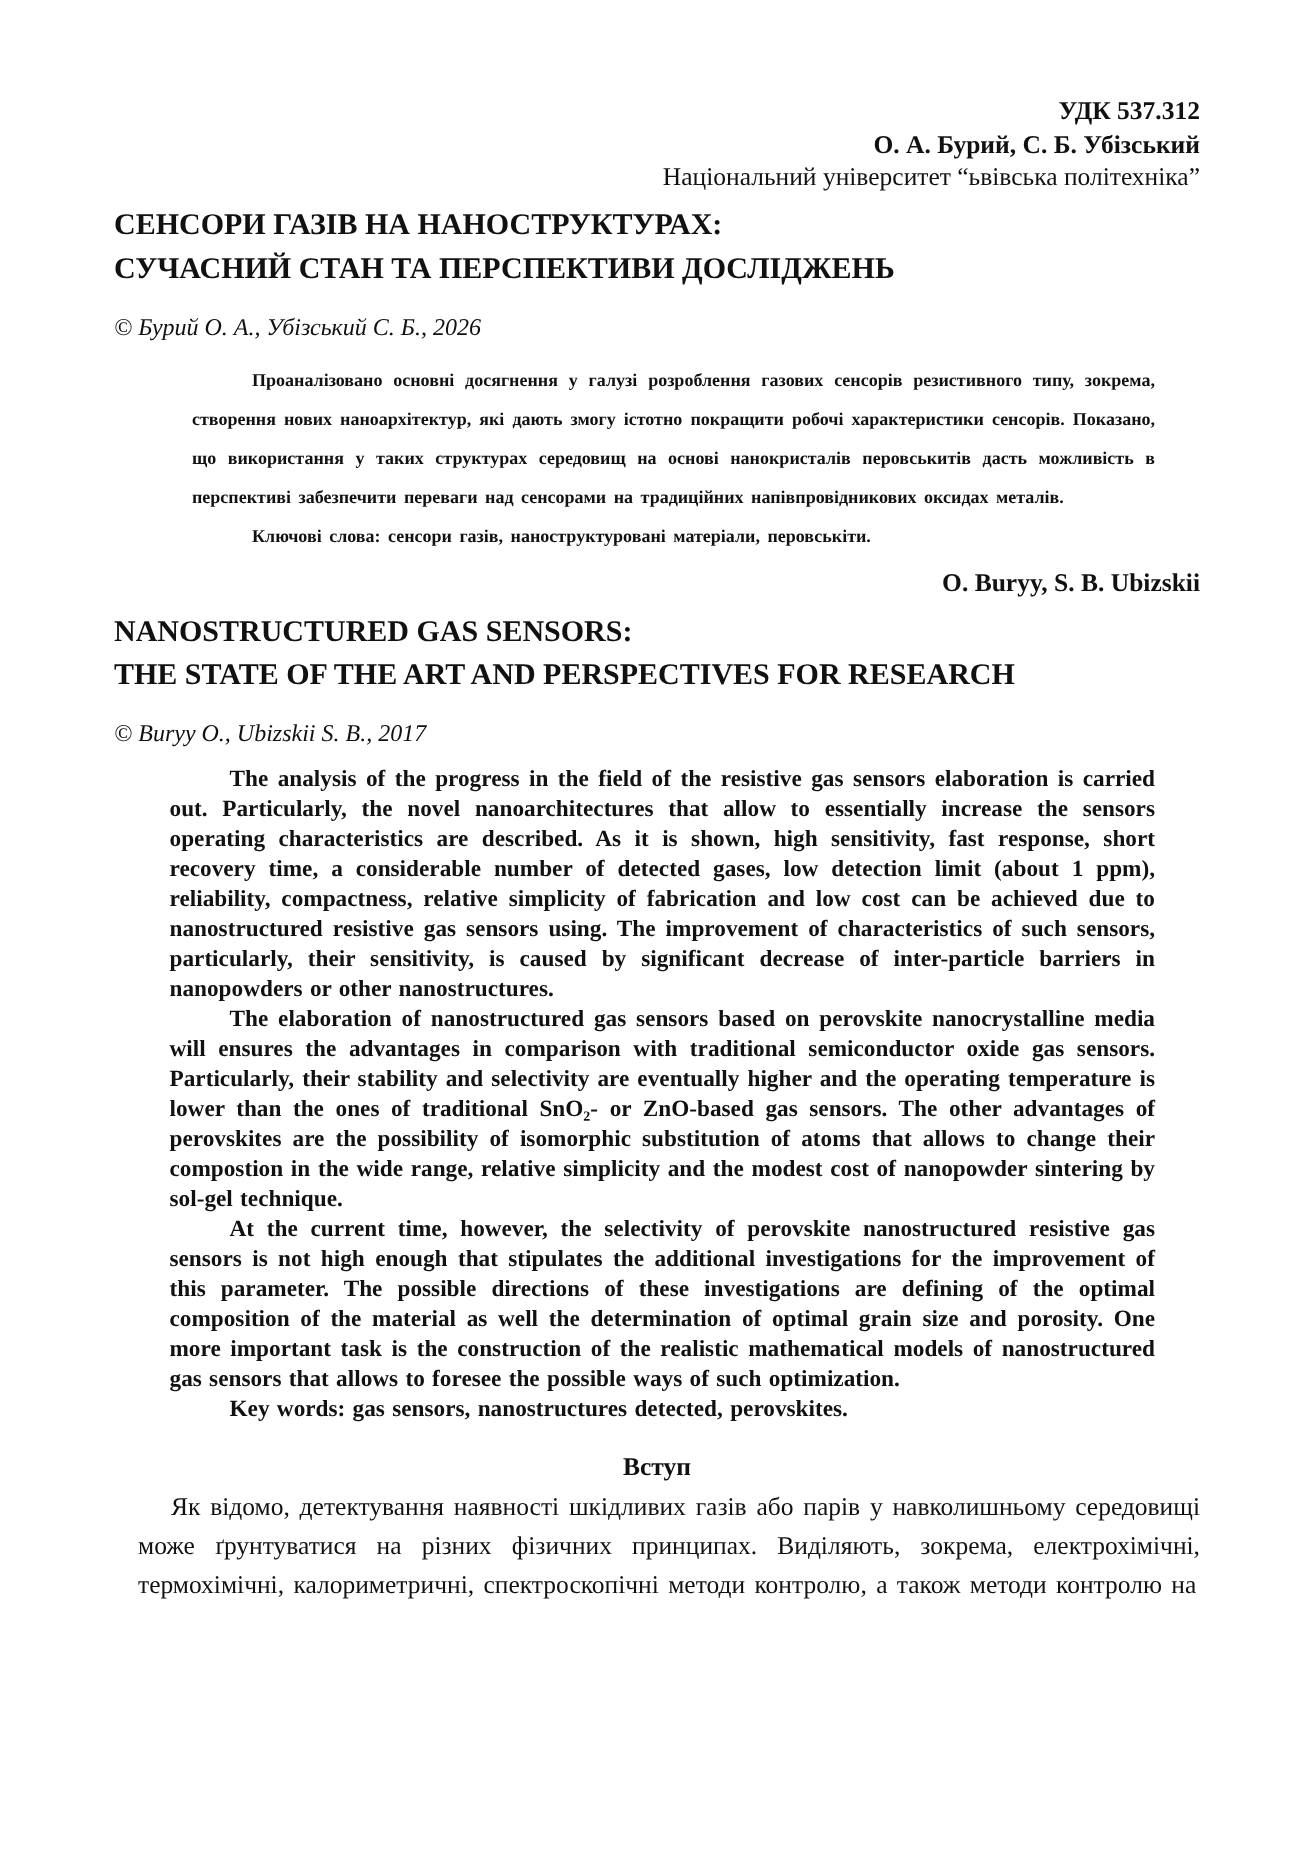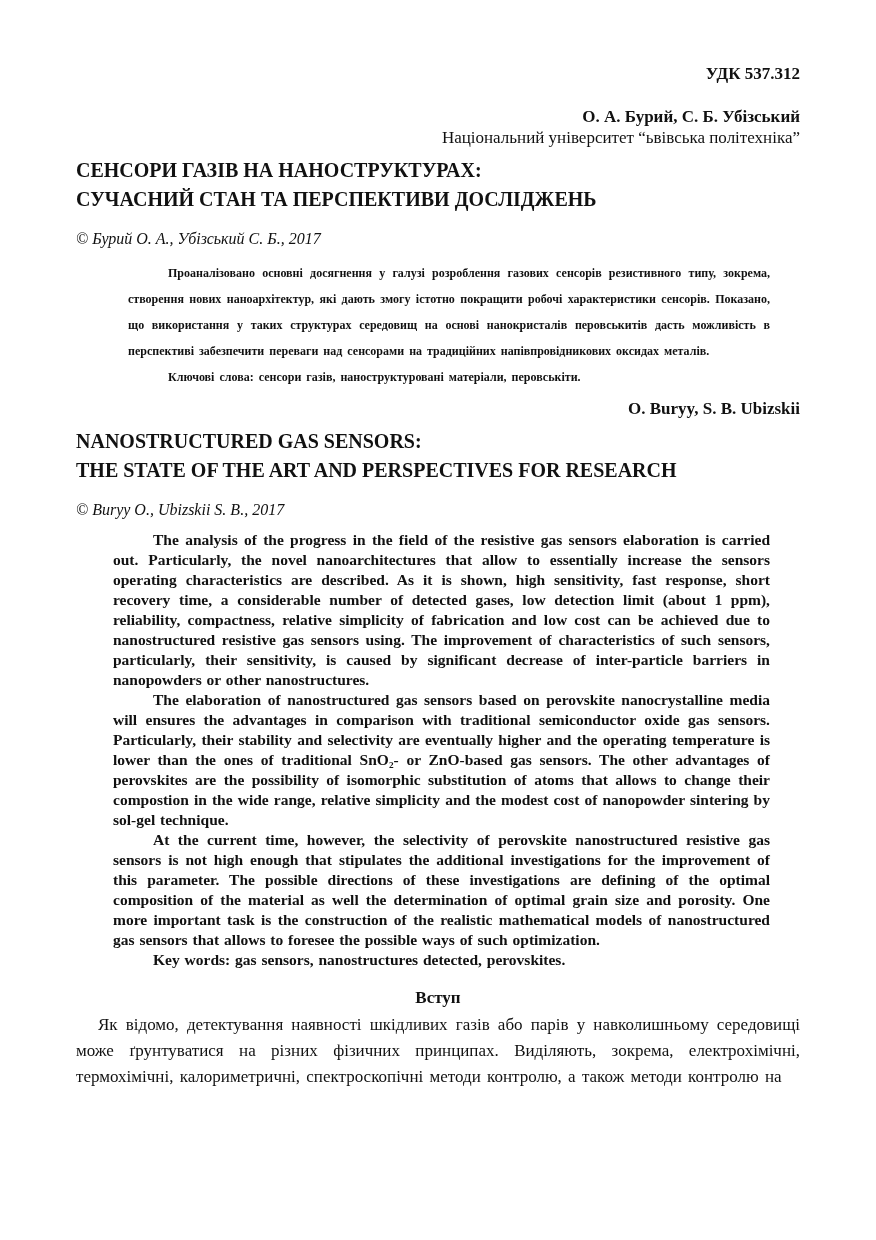--- a/index.html
+++ b/index.html
@@ -18,21 +18,21 @@
     text-align: right;
     font-weight: bold;
     font-size: 17px;
     line-height: 20px;
   }
   .authors-line {
     text-align: right;
     font-weight: bold;
     font-size: 17px;
     line-height: 21px;
-    margin-top: 22px;
+    margin-top: 2px;
   }
   .affil-line {
     text-align: right;
     font-size: 17px;
     line-height: 21px;
   }
   .doc-title {
     margin: 8px 0 0 0;
     font-weight: bold;
     font-size: 20px;
@@ -63,21 +63,21 @@
   }
   .en-block-authors { margin-top: 8px; }
   .section-heading {
     margin: 8px 0 0 0;
     text-align: center;
     font-weight: bold;
     font-size: 17px;
     line-height: 24px;
   }
   .intro-paragraph {
-    margin: 2px 0 0 0;
+    margin: 2px 0 0 16px;
     font-size: 17px;
     line-height: 26px;
     text-align: justify;
     text-indent: 22px;
     word-spacing: 2px;
   }
   .page-number {
     position: absolute;
     left: 0; right: 0;
     top: 1146px;
@@ -106,21 +106,21 @@
 
     <div class="authors-line">О. А. Бурий, С. Б. Убізський</div>
 
     <div class="affil-line">Національний університет “ьвівська політехніка”</div>
 
     <h1 class="doc-title">
       <div>СЕНСОРИ ГАЗІВ НА НАНОСТРУКТУРАХ:</div>
       <div>СУЧАСНИЙ СТАН ТА ПЕРСПЕКТИВИ ДОСЛІДЖЕНЬ</div>
     </h1>
 
-    <div class="copyright">© Бурий О. А., Убізський С. Б., 2017</div>
+    <div class="copyright">© Бурий О. А., Убізський С. Б., 2026</div>
 
     <div class="abstract-ua">
       <p>Проаналізовано основні досягнення у галузі розроблення газових сенсорів резистивного типу, зокрема, створення нових наноархітектур, які дають змогу істотно покращити робочі характеристики сенсорів. Показано, що використання у таких структурах середовищ на основі нанокристалів перовськитів дасть можливість в перспективі забезпечити переваги над сенсорами на традиційних напівпровідникових оксидах металів.</p>
       <p>Ключові слова: сенсори газів, наноструктуровані матеріали, перовськіти.</p>
     </div>
 
     <div class="authors-line en-block-authors">O. Buryy, S. B. Ubizskii</div>
 
 
     <h1 class="doc-title">

